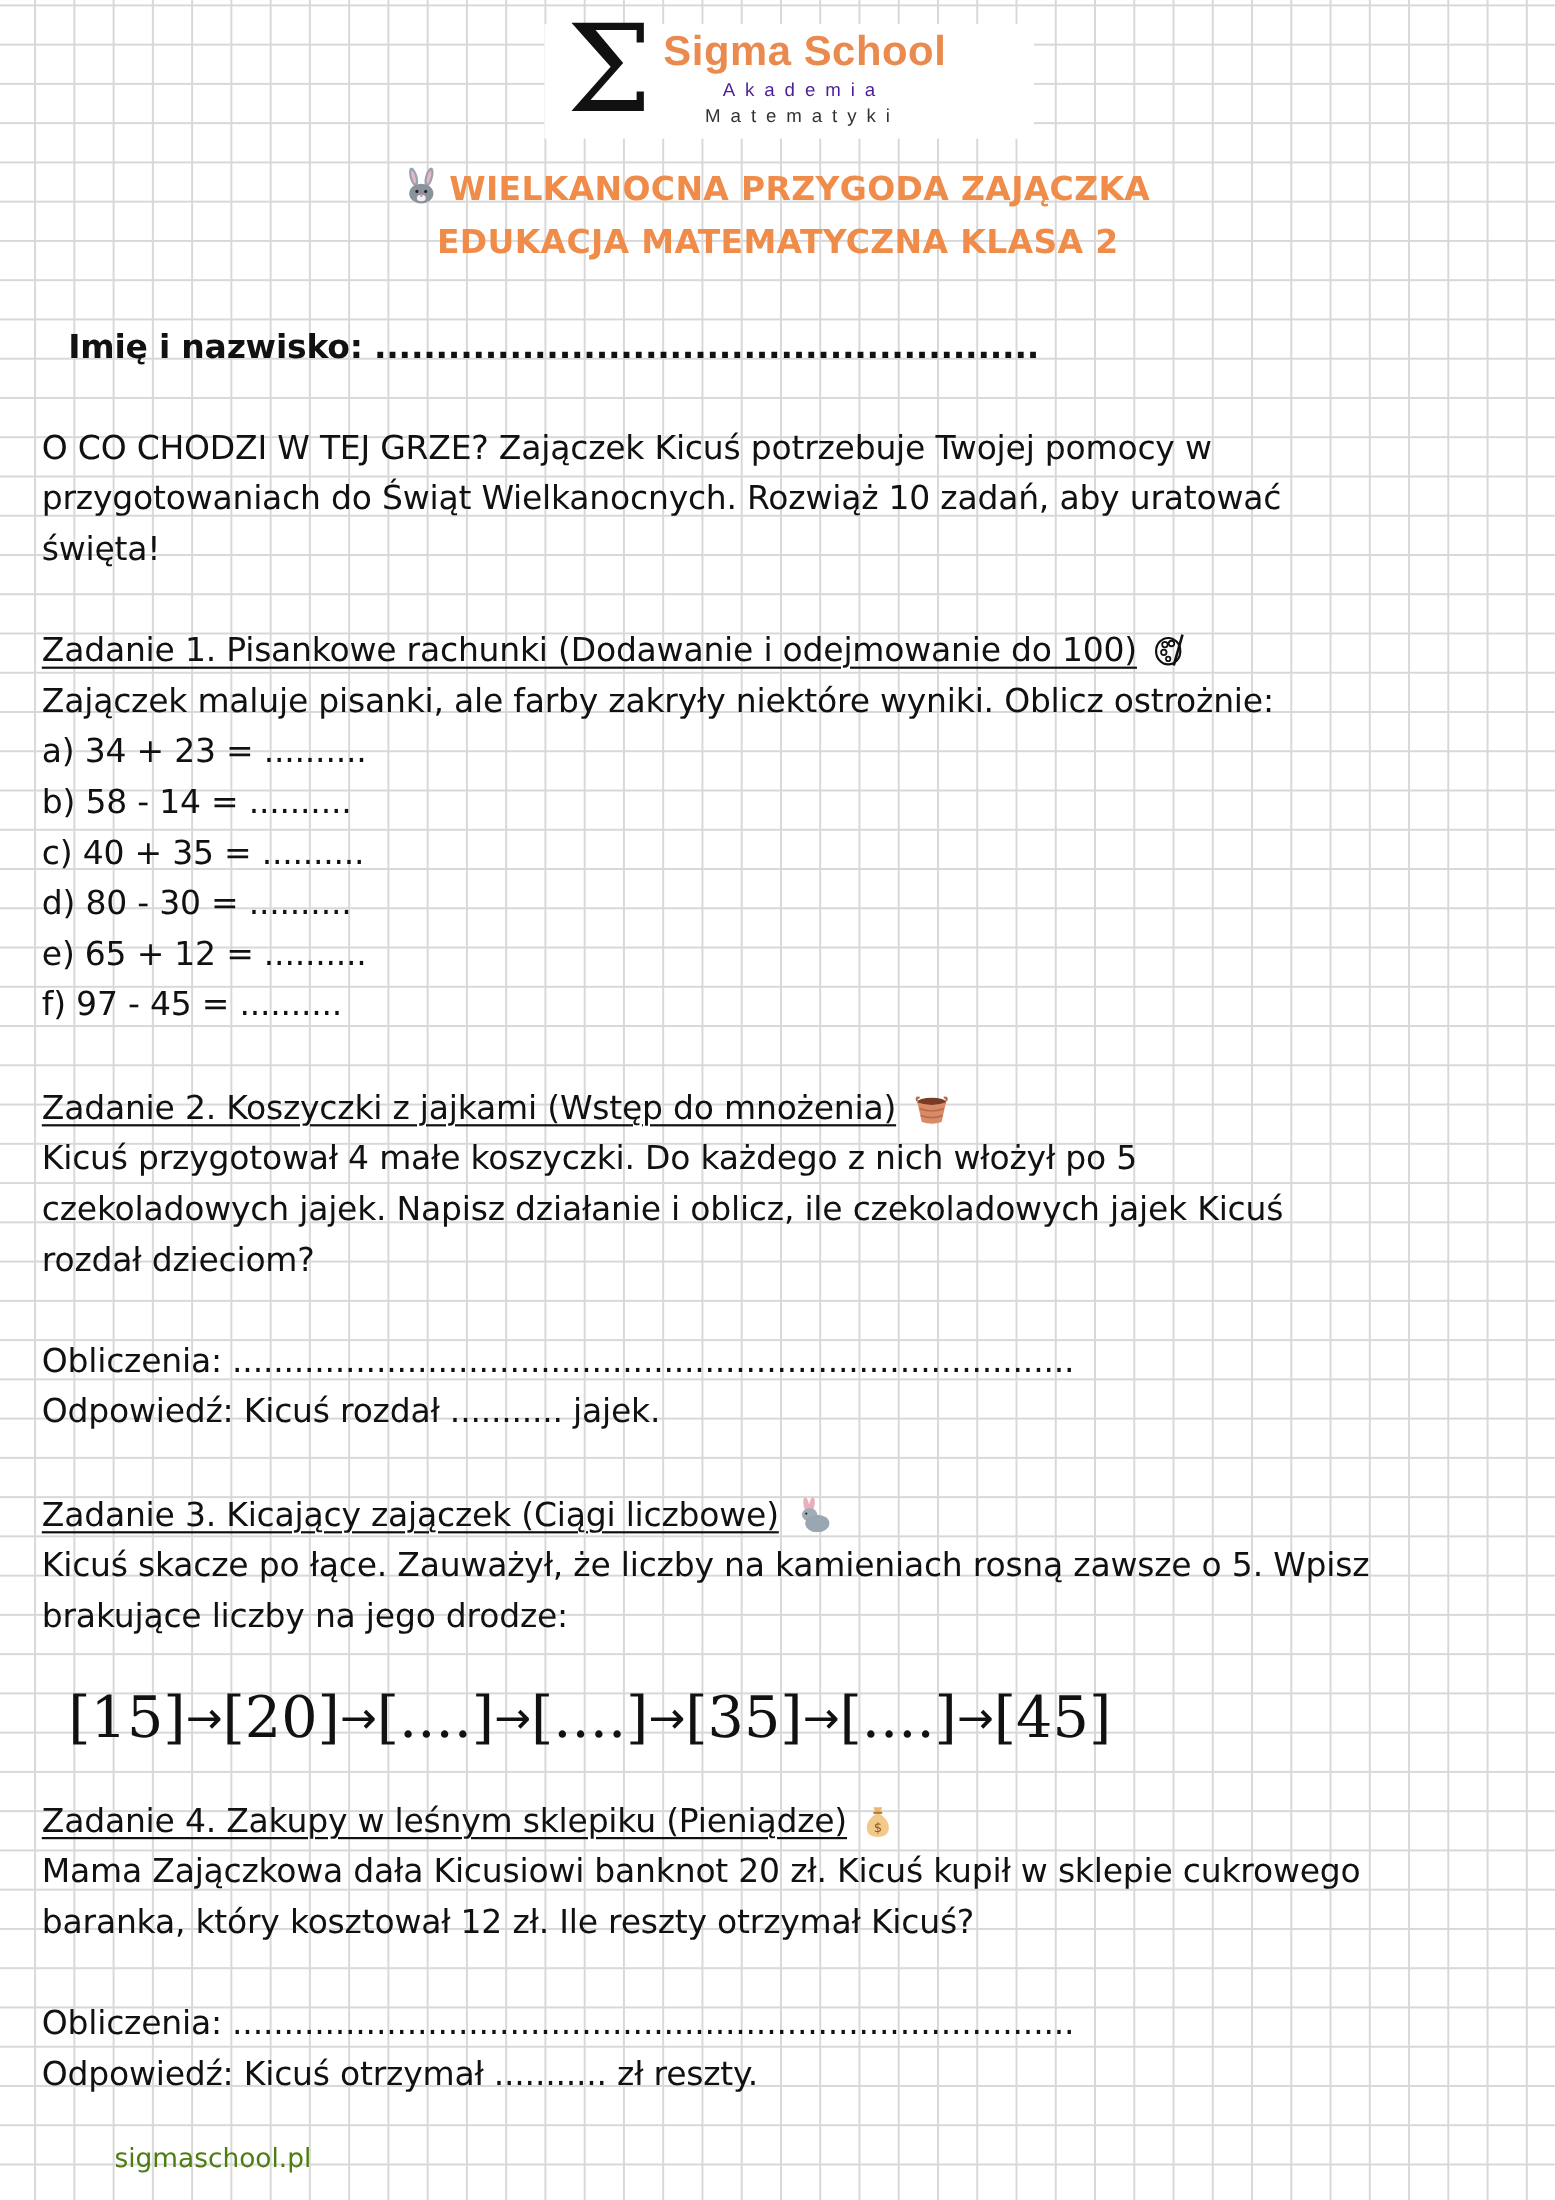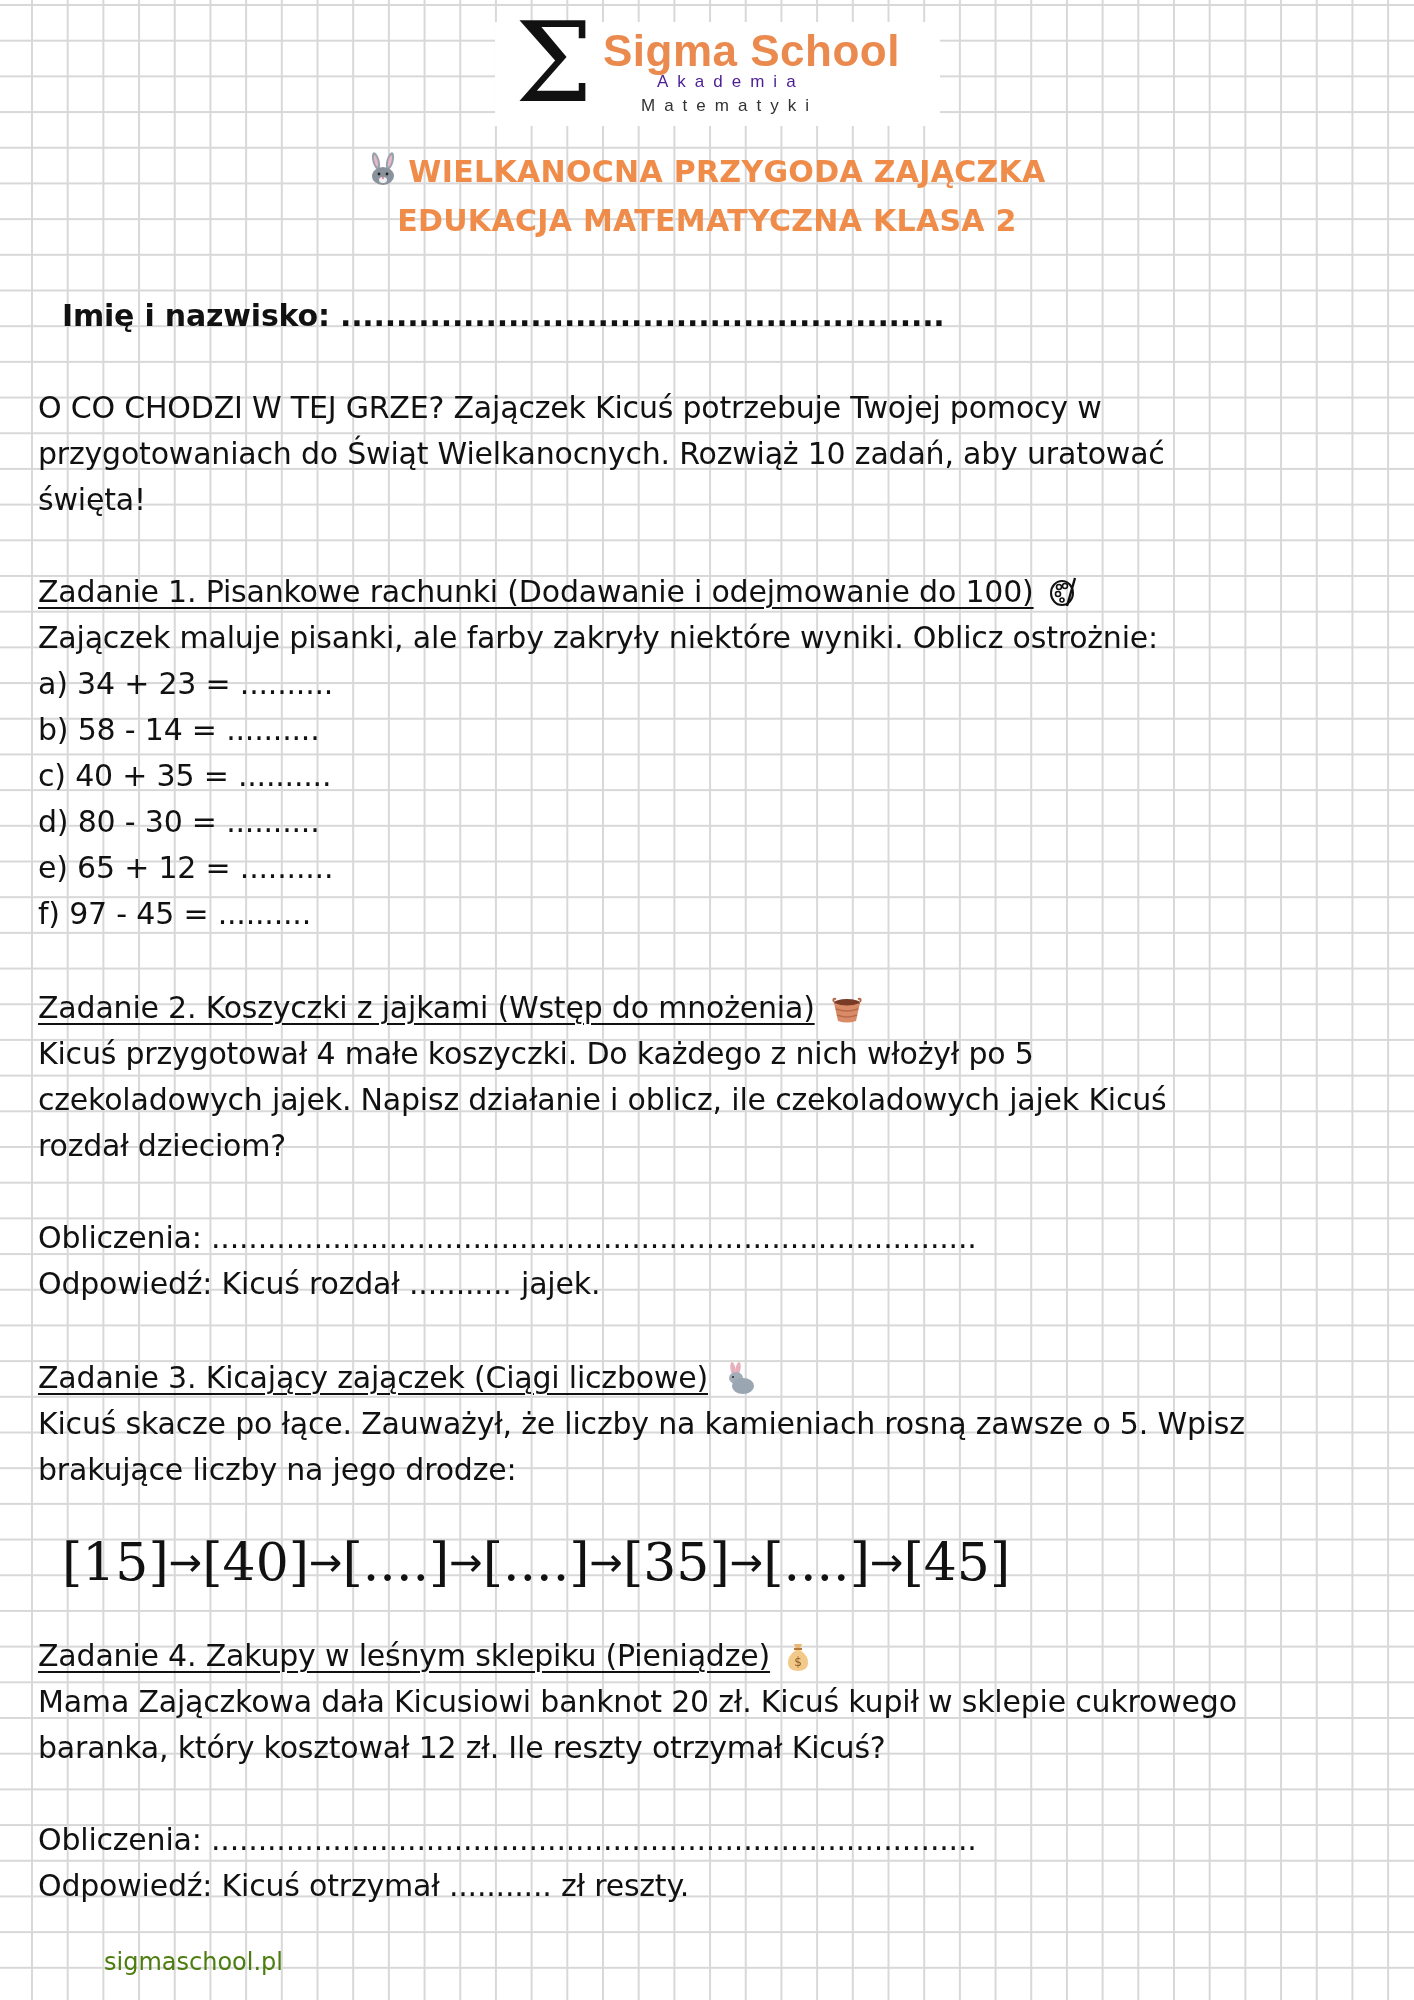--- a/index.html
+++ b/index.html
@@ -21,21 +21,21 @@
     background: #ffffff;
   }
   .logo .sigma {
     position: absolute; left: 20px; top: -14px;
     font-family: "DejaVu Serif", serif; font-size: 110px; line-height: 1;
     color: #111; font-weight: normal;
   }
   .logo .brand {
     position: absolute; left: 108px; top: 4px;
     font-family: "Liberation Sans", sans-serif; font-weight: bold;
-    font-size: 44px; color: #ea8a4e; letter-spacing: 0.5px;
+    font-size: 38px; color: #ea8a4e; letter-spacing: 0.5px;
   }
   .logo .sub1 {
     position: absolute; left: 162px; top: 50px;
     font-family: "Liberation Sans", sans-serif; font-size: 17px;
     letter-spacing: 9px; color: #4c1d95;
   }
   .logo .sub2 {
     position: absolute; left: 146px; top: 74px;
     font-family: "Liberation Sans", sans-serif; font-size: 17px;
     letter-spacing: 9px; color: #333;
@@ -160,21 +160,21 @@
       <circle cx="10" cy="15" r="1" fill="#222"></circle>
     </svg>
   </span>
 </div>
 <div class="txt" style="top:1404px;">Kicuś skacze po łące. Zauważył, że liczby na kamieniach rosną zawsze o 5. Wpisz</div>
 <div class="txt" style="top:1450px;">brakujące liczby na jego drodze:</div>
 
 <div class="seq">
   <span>[15]</span>
   <span class="arrow">→</span>
-  <span>[40]</span>
+  <span>[20]</span>
   <span class="arrow">→</span>
   <span>[....]</span>
   <span class="arrow">→</span>
   <span>[....]</span>
   <span class="arrow">→</span>
   <span>[35]</span>
   <span class="arrow">→</span>
   <span>[....]</span>
   <span class="arrow">→</span>
   <span>[45]</span>

